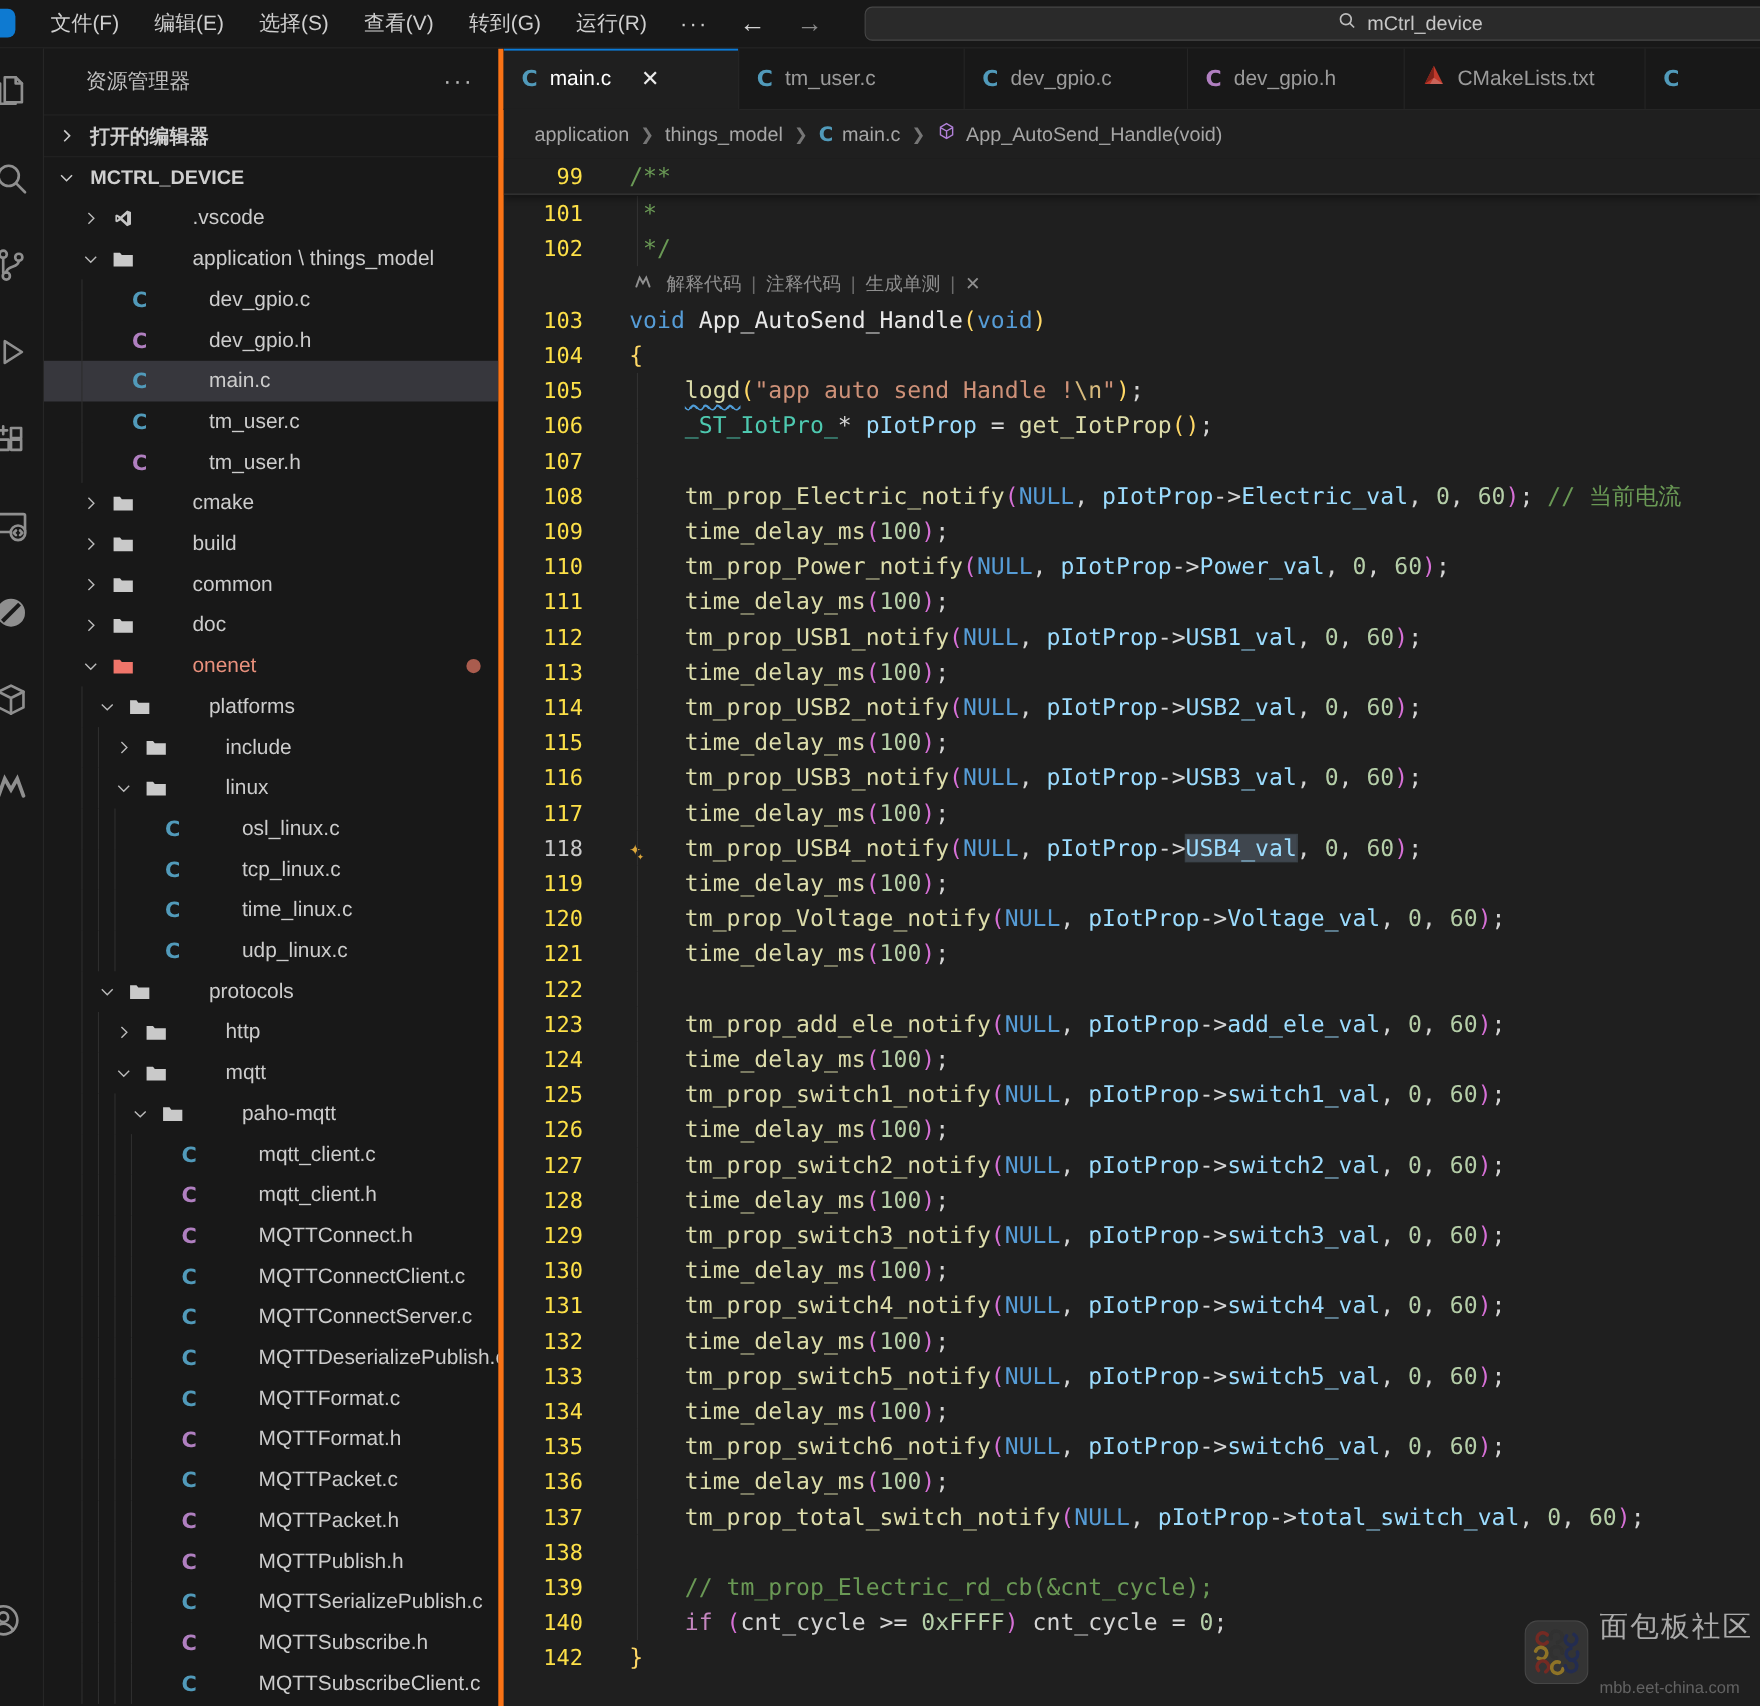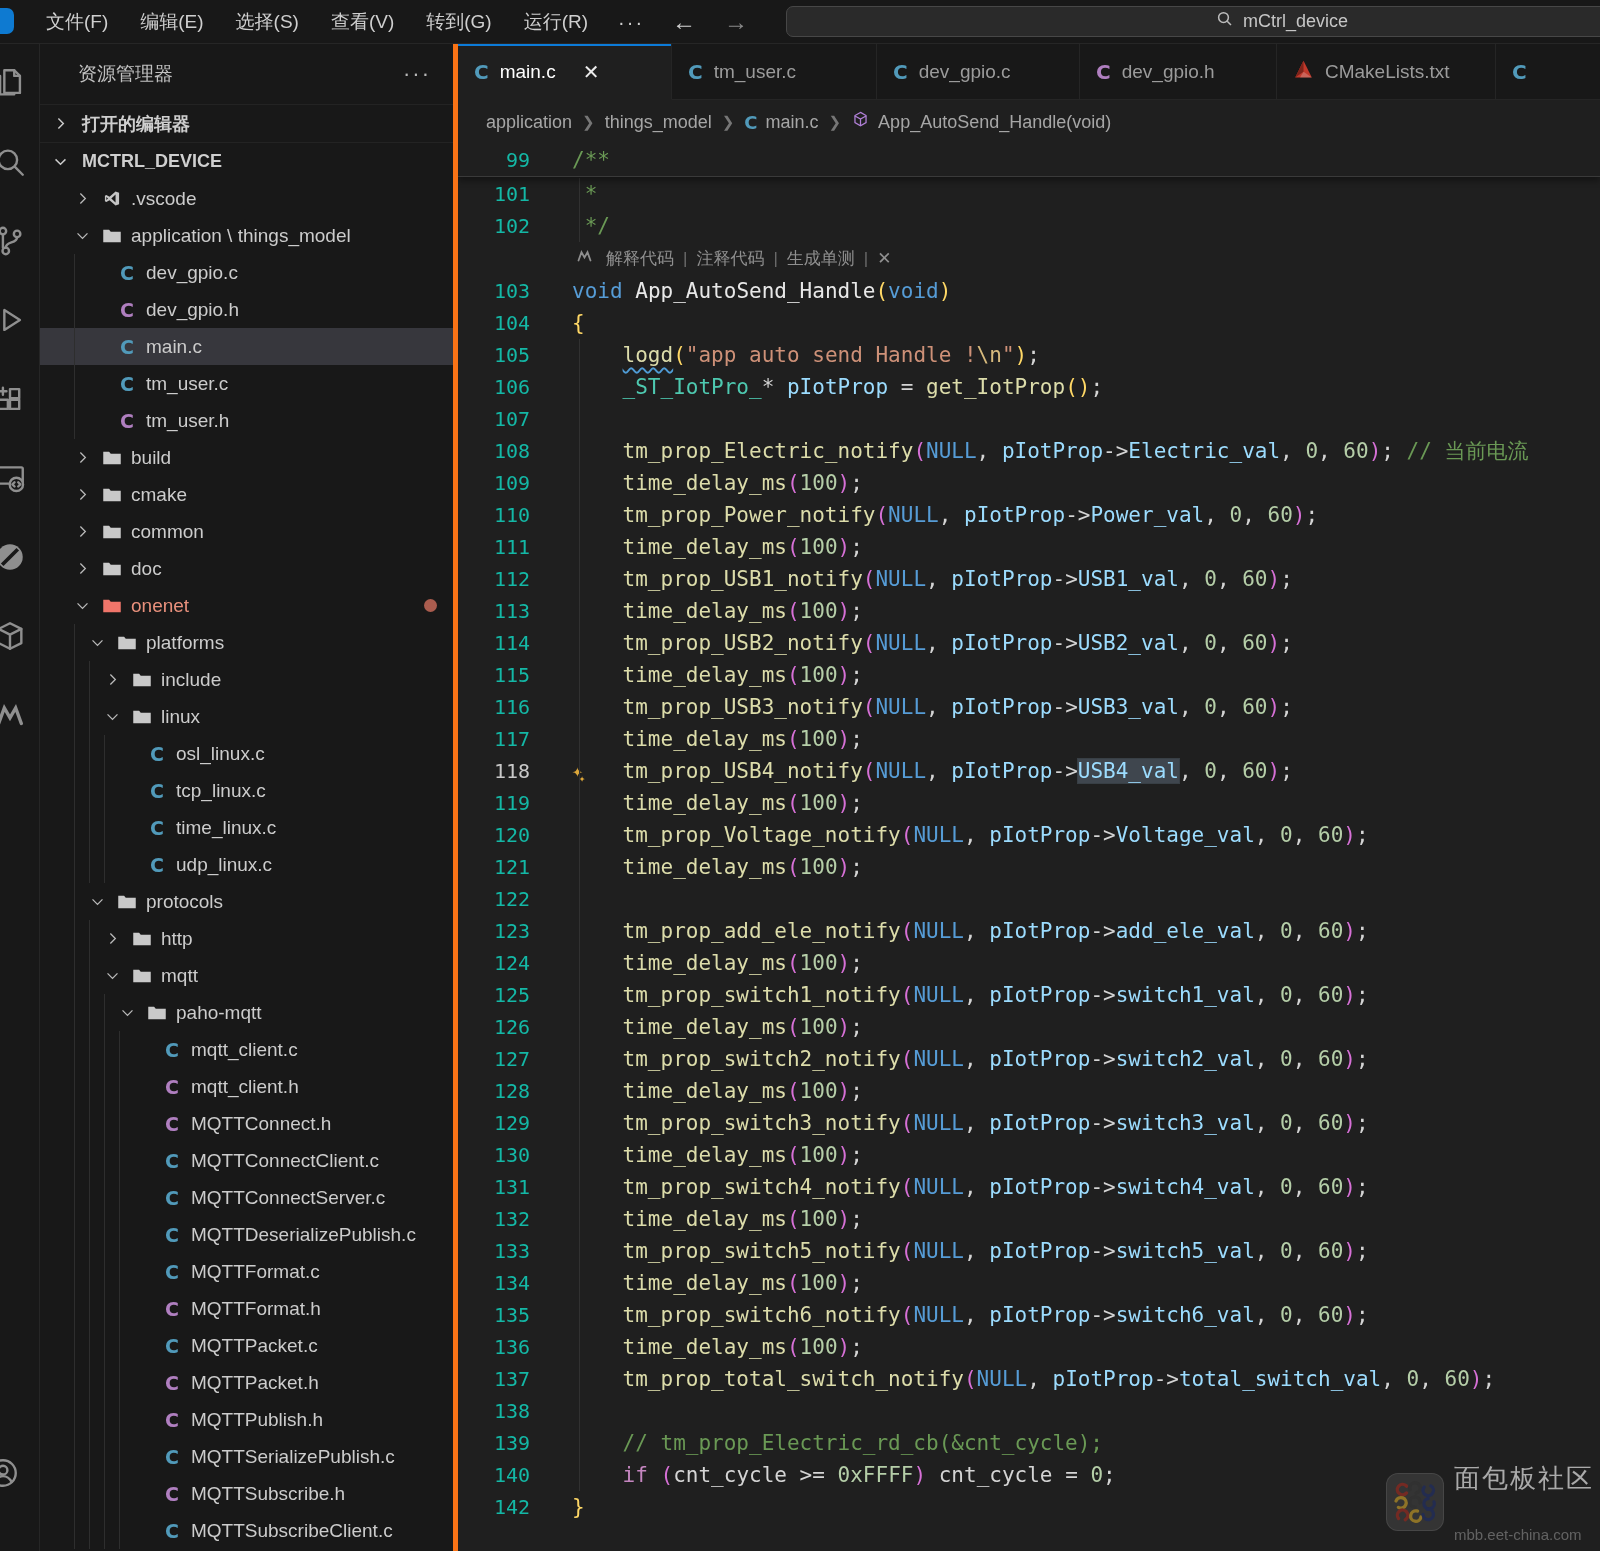--- a/index.html
+++ b/index.html
@@ -44,21 +44,21 @@
   .tree { flex:1; overflow:hidden; font-size:19px; }
   .trow { height:37px; display:flex; align-items:center; padding-left:34px; position:relative; }
   .trow.sel { background:#37373d; }
   .tguide { flex:none; width:15px; height:100%; border-left:1px solid #2e2e2e; }
   .chev { flex:none; width:26px; display:flex; align-items:center; }
   .chev svg { width:17px; height:17px; }
   .ficon { flex:none; width:24px; margin-right:7px; display:flex; justify-content:center; align-items:center; }
   .ficon svg { width:20px; height:17px; }
   .ci { font-weight:800; font-size:19px; font-family:"DejaVu Sans",sans-serif; }
   .ci.blue { color:#519aba; } .ci.pink { color:#b07fc0; }
-  .tlabel { white-space:nowrap; }
+  .tlabel { white-space:nowrap;margin-left:44px; }
   .trow.accent .tlabel { color:#e8907c; }
   .mod-dot { position:absolute; right:16px; top:12px; width:13px; height:13px;
     border-radius:50%; background:#aa5c4e; }
 
   
   .editor { flex:1; min-width:0; display:flex; flex-direction:column; background:#1f1f1f; }
   .tabbar { height:56px; background:#181818; display:flex; border-bottom:1px solid #252525; }
   .tab { flex:none; display:flex; align-items:center; padding:0 16px; gap:11px;
     font-size:19px; color:#9b9b9b; border-right:1px solid #252525; position:relative; overflow:hidden; }
   .tab .ci { font-size:20px; }
@@ -76,21 +76,21 @@
   .bc-sep { color:#767676; font-size:15px; }
   .bc-ci { font-weight:800; font-size:18px; color:#519aba; font-family:"DejaVu Sans",sans-serif; }
   .bc-sym svg { width:19px; height:19px; }
 
   
   .codearea { flex:1; overflow:hidden; position:relative;
     font-family:"DejaVu Sans Mono",monospace; font-size:21px; }
   .crow { height:32px; display:flex; position:relative; align-items:center; }
   .crow.sticky { height:33px; border-bottom:1px solid #3a3a3a;
     box-shadow:0 4px 6px rgba(0,0,0,.35); margin-bottom:1px; background:#1f1f1f; z-index:2; }
-  .ln { width:72px; flex:none; text-align:right; color:#14b8a6; font-size:20px; }
+  .ln { width:72px; flex:none; text-align:right; color:#fde047; font-size:20px; }
   .cc { margin-left:42px; white-space:pre; }
   .crow.cur .ln { color:#c8c8c8; }
   .crow.g::after { content:""; position:absolute; left:121px; top:0; height:100%;
     border-left:1px solid #313131; }
   .sparkle { position:absolute; left:114px; top:3px; color:#dda73a; }
   .sp1 { font-size:18px; } .sp2 { font-size:11px; position:relative; top:5px; left:-4px; }
   .lensrow { height:33px; display:flex; align-items:center; gap:9px; padding-left:114px;
     color:#8f8f8f; font-size:17px; font-family:"Liberation Sans","DejaVu Sans",sans-serif; }
   .lens-sep { color:#6b6b6b; }
   .lens-m svg { width:25px; height:18px; }
@@ -280,34 +280,34 @@
           <span class="chev">
             <svg viewBox="0 0 24 24" fill="none" stroke="#bbbbbb" stroke-width="1.8">
               <path d="M9 5l7 7-7 7"></path>
             </svg>
           </span>
           <span class="ficon">
             <svg viewBox="0 0 24 20">
               <path d="M1.5 3h7l2 2.5h12V18h-21z" fill="#c9c9c9"></path>
             </svg>
           </span>
+          <span class="tlabel">cmake</span>
+        </div>
+        <div class="trow">
+          <span class="chev">
+            <svg viewBox="0 0 24 24" fill="none" stroke="#bbbbbb" stroke-width="1.8">
+              <path d="M9 5l7 7-7 7"></path>
+            </svg>
+          </span>
+          <span class="ficon">
+            <svg viewBox="0 0 24 20">
+              <path d="M1.5 3h7l2 2.5h12V18h-21z" fill="#c9c9c9"></path>
+            </svg>
+          </span>
           <span class="tlabel">build</span>
-        </div>
-        <div class="trow">
-          <span class="chev">
-            <svg viewBox="0 0 24 24" fill="none" stroke="#bbbbbb" stroke-width="1.8">
-              <path d="M9 5l7 7-7 7"></path>
-            </svg>
-          </span>
-          <span class="ficon">
-            <svg viewBox="0 0 24 20">
-              <path d="M1.5 3h7l2 2.5h12V18h-21z" fill="#c9c9c9"></path>
-            </svg>
-          </span>
-          <span class="tlabel">cmake</span>
         </div>
         <div class="trow">
           <span class="chev">
             <svg viewBox="0 0 24 24" fill="none" stroke="#bbbbbb" stroke-width="1.8">
               <path d="M9 5l7 7-7 7"></path>
             </svg>
           </span>
           <span class="ficon">
             <svg viewBox="0 0 24 20">
               <path d="M1.5 3h7l2 2.5h12V18h-21z" fill="#c9c9c9"></path>

